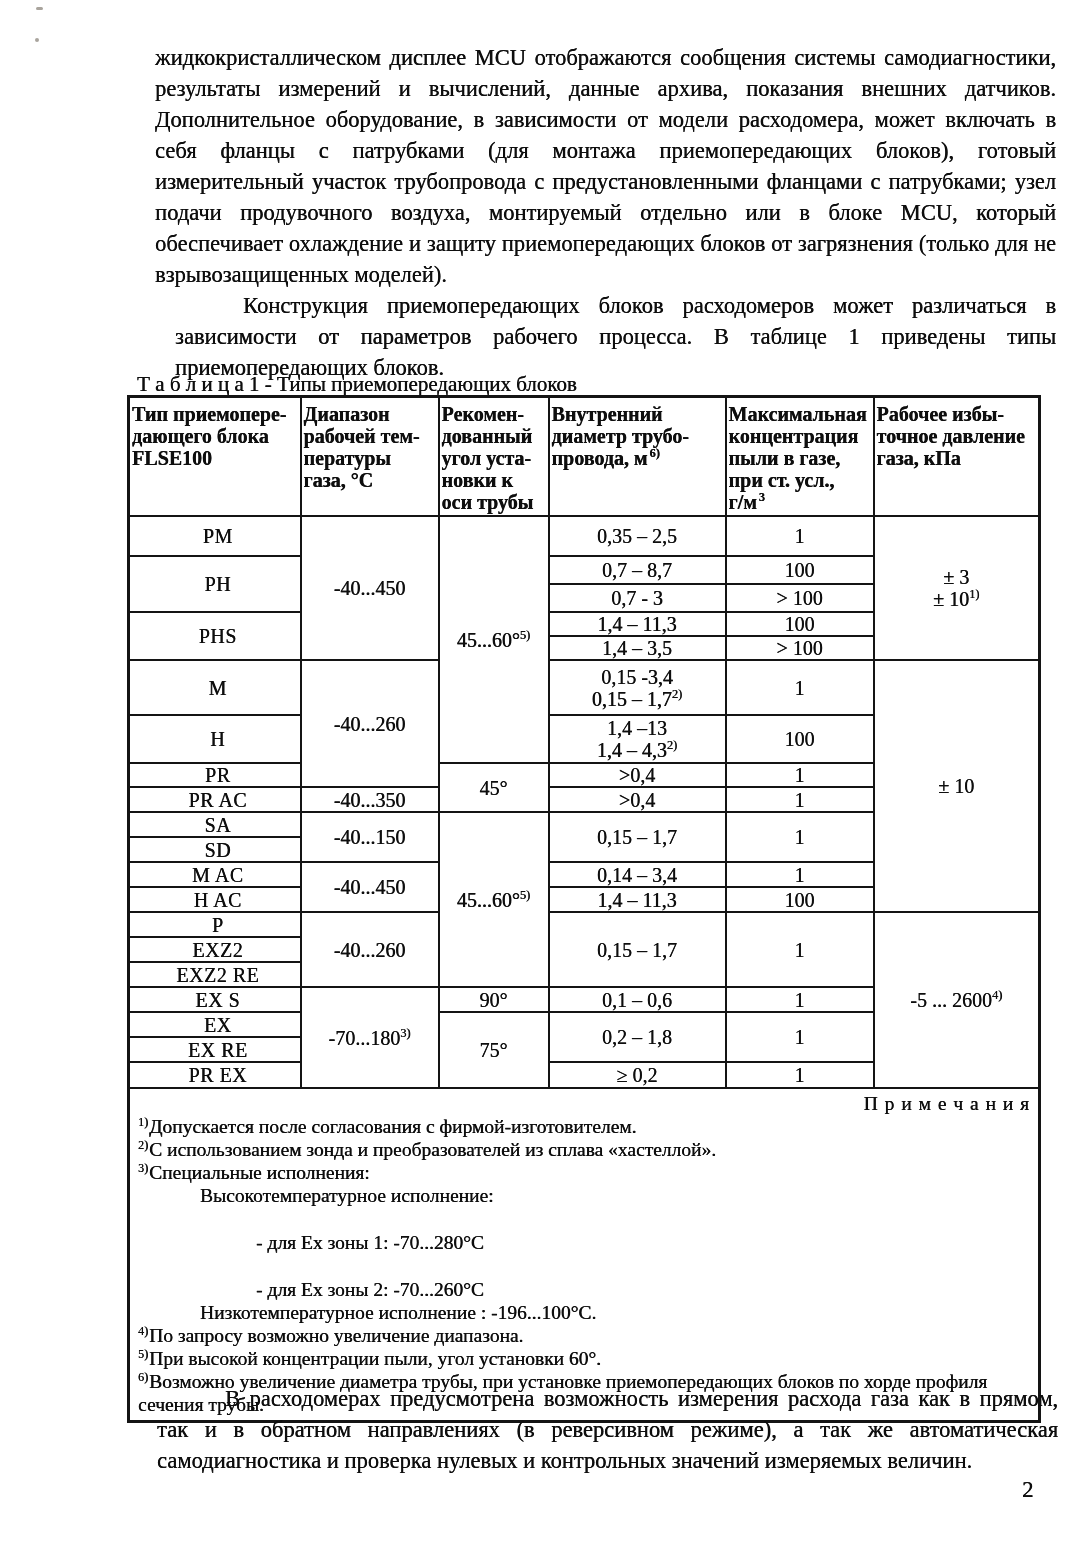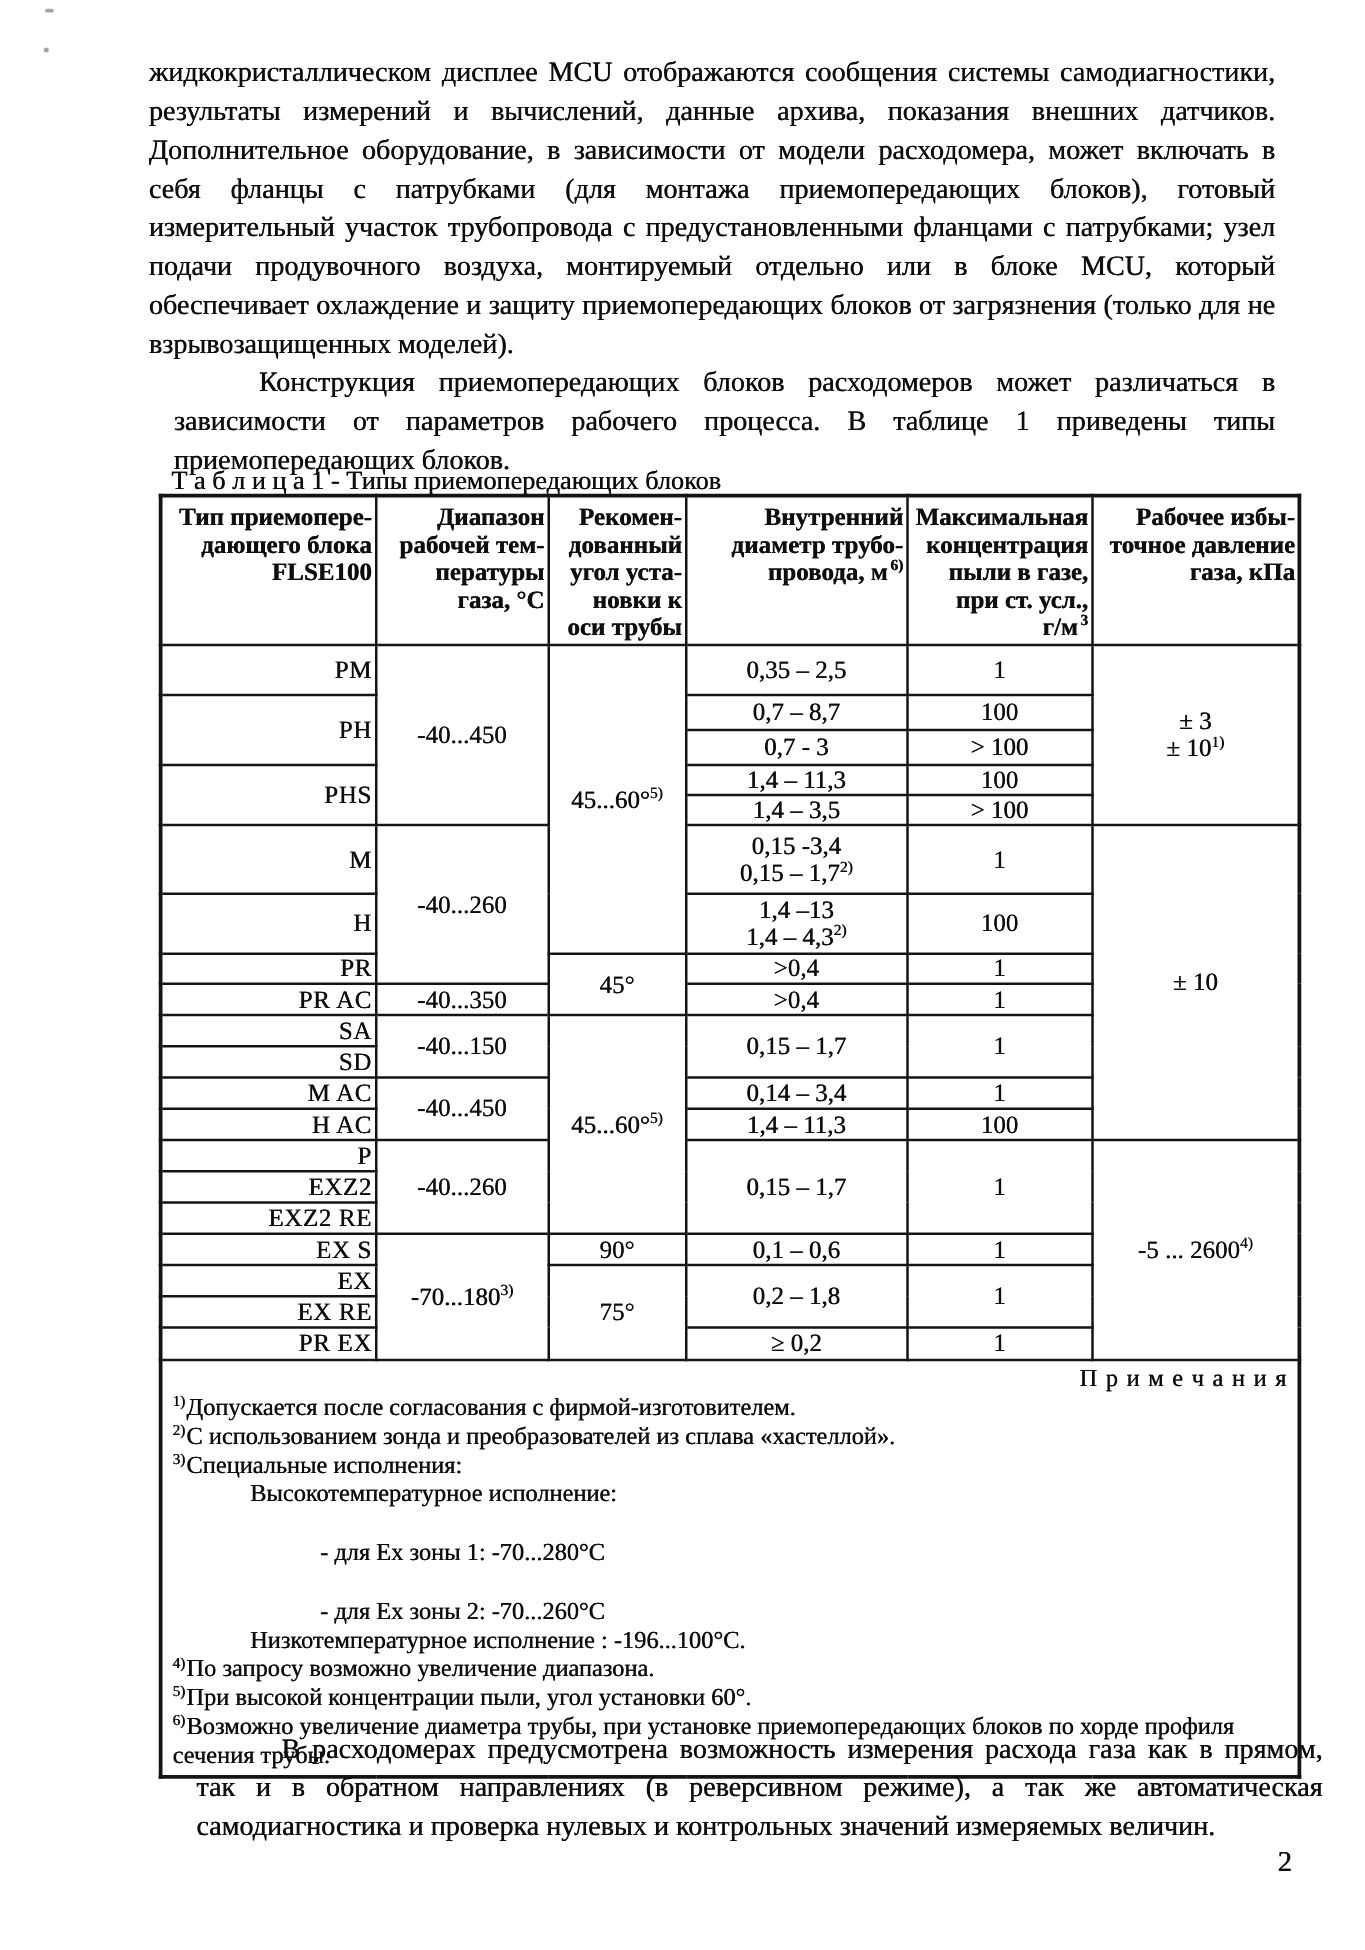--- a/index.html
+++ b/index.html
@@ -7,40 +7,40 @@
   .page {
     position:relative; width:1092px; height:1560px; margin:0 auto;
     background:#ffffff; overflow:hidden;
     font-family:"Liberation Serif", serif; color:#0e0e0e;
     text-shadow:0.35px 0 currentColor; 
   }
   .speck { position:absolute; background:#a9a49d; border-radius:2px; }
   .s1 { left:36px; top:7px;  width:7px; height:3px; }
   .s2 { left:35px; top:38px; width:4px; height:4px; }
 
-  .textblock { position:absolute; left:119px; top:42px; width:901px; }
+  .textblock { position:absolute; left:155px; top:42px; width:901px; }
   .para { font-size:22.5px; line-height:31px; text-align:justify; }
   .para.indent { text-indent:68px;margin-left:20px; }
 
   .caption { position:absolute; left:137px; top:372px; font-size:21px; white-space:nowrap; }
 
   table.spec {
     position:absolute; left:127px; top:395px; width:911px;
     border-collapse:collapse; table-layout:fixed;
     font-size:20px;
   }
   table.spec, table.spec th, table.spec td { border:2.4px solid #141414; }
   table.spec { border-width:3px; }
   th {
     font-weight:700; font-size:20px; line-height:22px;
-    vertical-align:top; text-align:right; padding:5px 2px 2px 2px;
+    vertical-align:top; text-align:left; padding:5px 2px 2px 2px;
   }
   th .hl { white-space:pre-line; }
   td { text-align:center; vertical-align:middle; padding:0 2px; line-height:22px; }
-  td.typecol { text-align:right; padding-left:8px; letter-spacing:0.5px; }
+  td.typecol { text-align:center; padding-left:8px; letter-spacing:0.5px; }
   sup { font-size:0.62em; line-height:0; }
   th sup { margin-left:2px; }
 
   td.notes {
     text-align:left; vertical-align:top;
     font-size:19.5px; line-height:23px; padding:3px 8px 4px 8px;
   }
   .note-heading { letter-spacing:1px;text-align:right; }
   .note-line sup { margin-right:1px; }
   .ind1 { padding-left:62px; }

